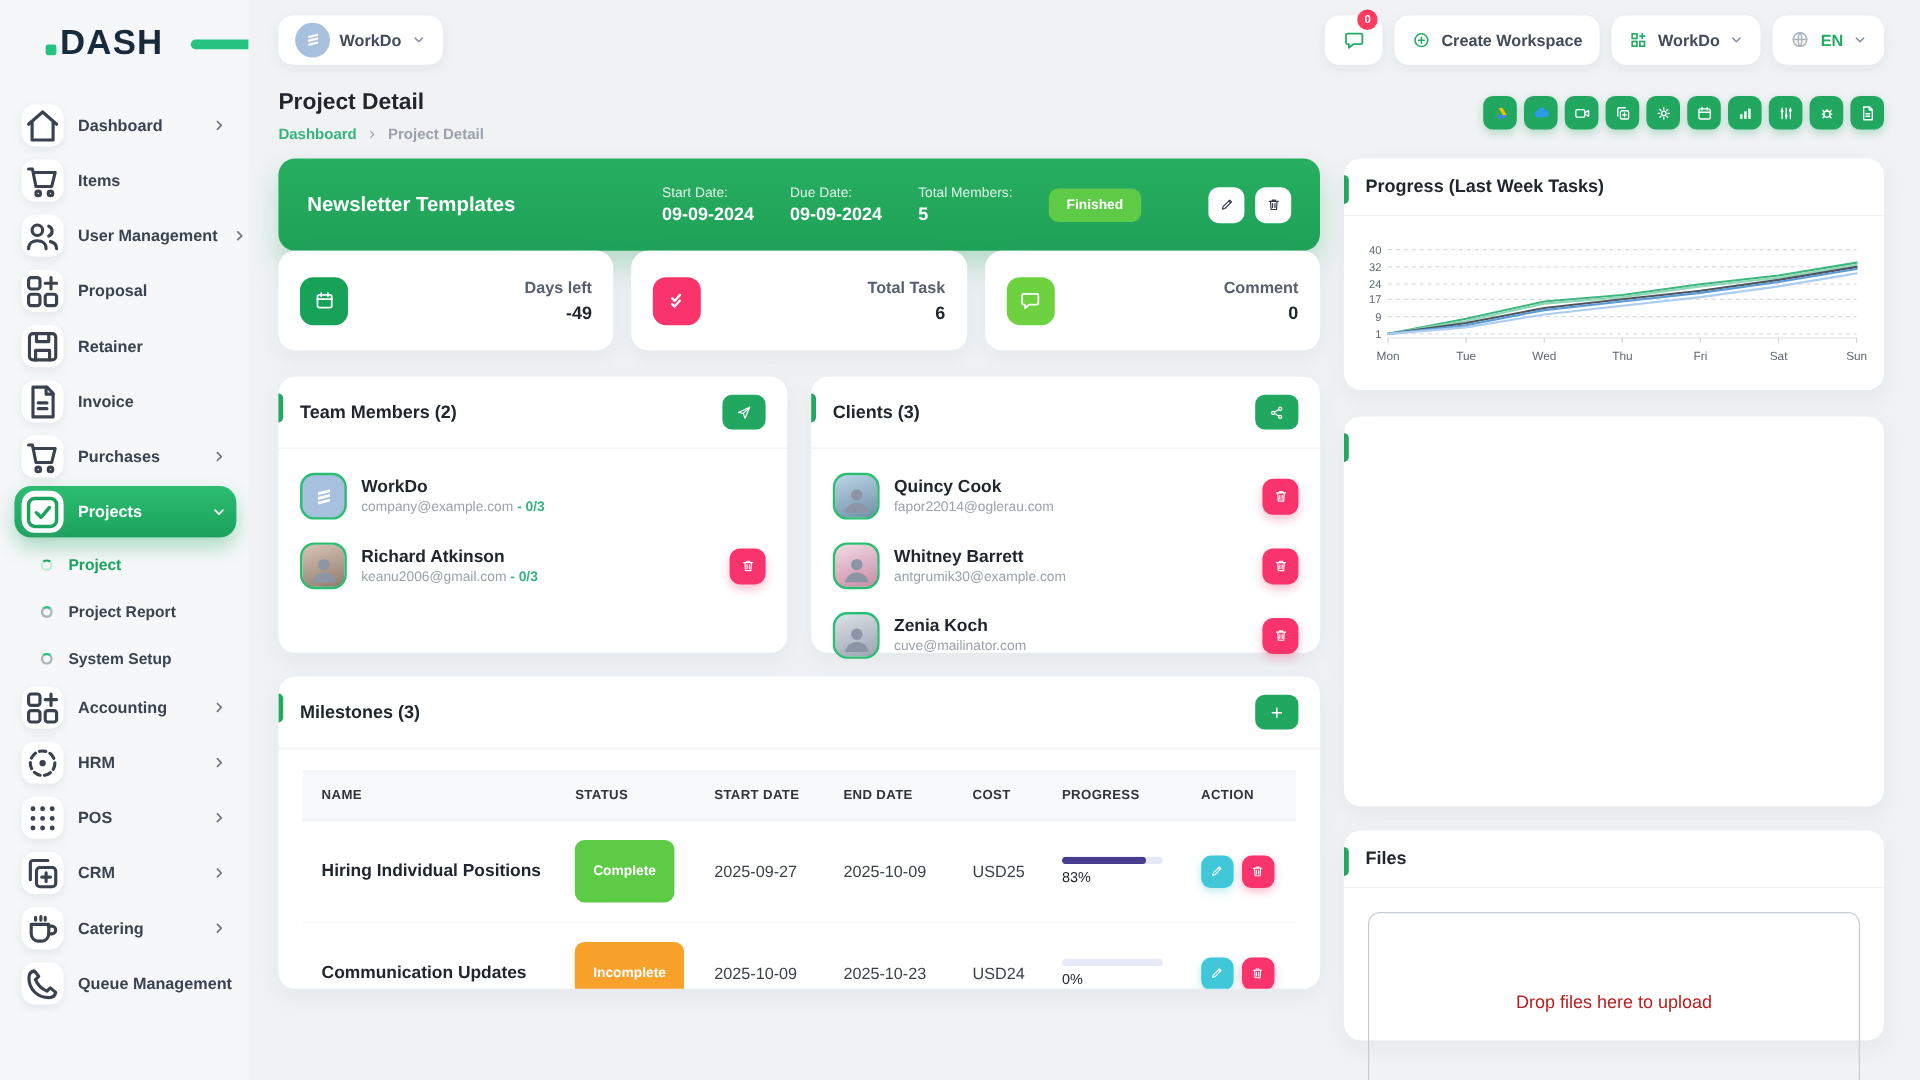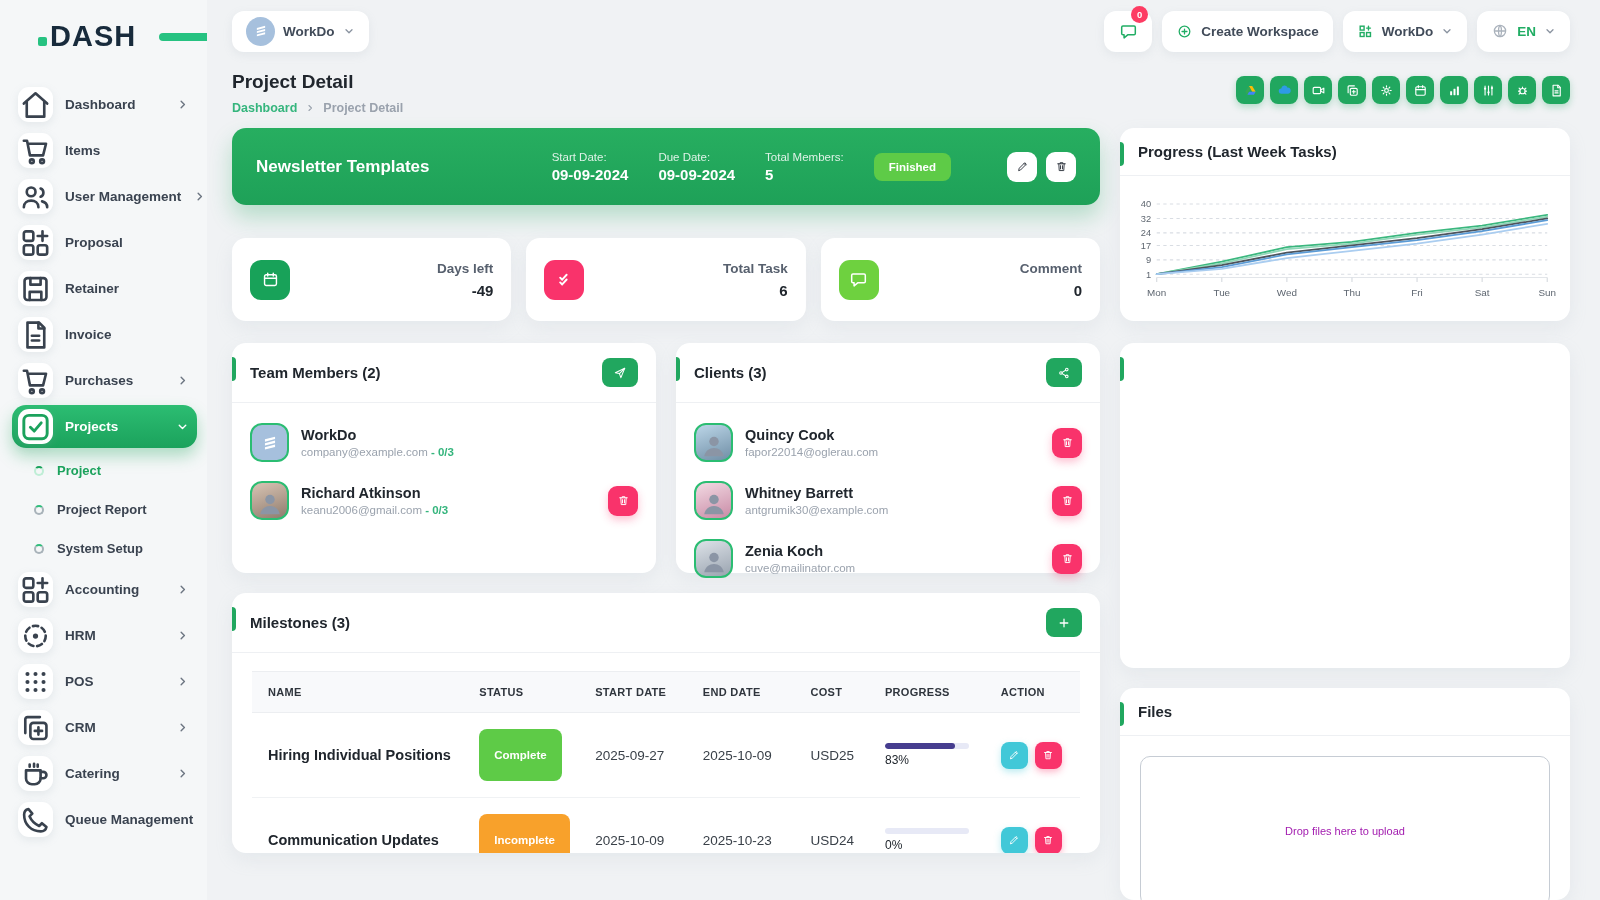--- a/index.html
+++ b/index.html
@@ -76,21 +76,21 @@
   .banner{height:77px;border-radius:14px;background:linear-gradient(180deg,#27ae60,#1ea158);box-shadow:0 12px 22px rgba(34,167,95,.28);display:flex;align-items:center;padding:0 24px;gap:30px;color:#fff;}
   .banner-title{font-size:17px;font-weight:800;flex:1;}
   .meta-lb{font-size:11.5px;color:rgba(255,255,255,.85);}
   .meta-val{font-size:15px;font-weight:800;margin-top:3px;}
   .fin-badge{background:#5ecb47;color:#fff;font-size:11.5px;font-weight:700;padding:8px 15px;border-radius:8px;}
   .banner-actions{display:flex;gap:9px;margin-left:26px;}
   .wbtn{width:30px;height:30px;border:none;border-radius:9px;background:#fff;color:#343b44;display:flex;align-items:center;justify-content:center;cursor:pointer;}
   .wbtn .ic{width:13px;height:13px;}
 
   
-  .stats-row{display:flex;gap:15px;margin-top:33px;}
+  .stats-row{display:flex;gap:15px;}
   .stat{flex:1;height:83px;display:flex;align-items:center;justify-content:space-between;padding:0 18px;}
   .stat-ic{width:40px;height:40px;border-radius:11px;display:flex;align-items:center;justify-content:center;color:#fff;}
   .stat-ic .ic{width:19px;height:19px;}
   .ic-green{background:#18a259;}
   .ic-cyan{background:#41c8d8;}
   .ic-pink{background:#f9336b;}
   .ic-lime{background:#6ed13f;}
   .stat-txt{display:flex;flex-direction:column;align-items:flex-end;}
   .stat-lb{font-size:13.5px;color:#57606e;font-weight:600;}
   .stat-val{font-size:15px;font-weight:800;color:#20262d;margin-top:6px;}
@@ -134,23 +134,23 @@
   .pbar{width:84px;height:6px;border-radius:3px;background:#e7e9f6;overflow:hidden;}
   .pfill{height:100%;border-radius:3px;background:#463d8f;}
   .ppct{font-size:12px;color:#20262d;margin-top:4px;display:inline-block;}
   .act-btns{display:flex;gap:7px;}
   .abtn{width:27px;height:27px;border:none;border-radius:8px;color:#fff;display:flex;align-items:center;justify-content:center;cursor:pointer;}
   .abtn .ic{width:12px;height:12px;}
   .a-cyan{background:#41c8d8;box-shadow:0 3px 7px rgba(65,200,216,.35);}
   .a-pink{background:#f9336b;box-shadow:0 3px 7px rgba(249,51,107,.35);}
 
   
-  .files-card{margin-top:20px;height:212px;}
+  .files-card{margin-top:20px;height:175px;}
   .dropzone{margin:20px;height:150px;border:1px solid #c6ccd4;border-radius:10px;display:flex;align-items:center;justify-content:center;cursor:pointer;}
-  .dz-text{font-size:11px;color:#a21caf;}
+  .dz-text{font-size:15px;color:#b91c1c;}
   .hidden-defs{position:absolute;width:0;height:0;overflow:hidden;}
   .ic{display:block;}
 </style>
 </head>
 <body>
 
 <svg class="hidden-defs" xmlns="http://www.w3.org/2000/svg">
   <defs>
     <symbol id="i-chev" viewBox="0 0 24 24">
         <g stroke="currentColor" fill="none" stroke-width="2.6" stroke-linecap="round" stroke-linejoin="round">

